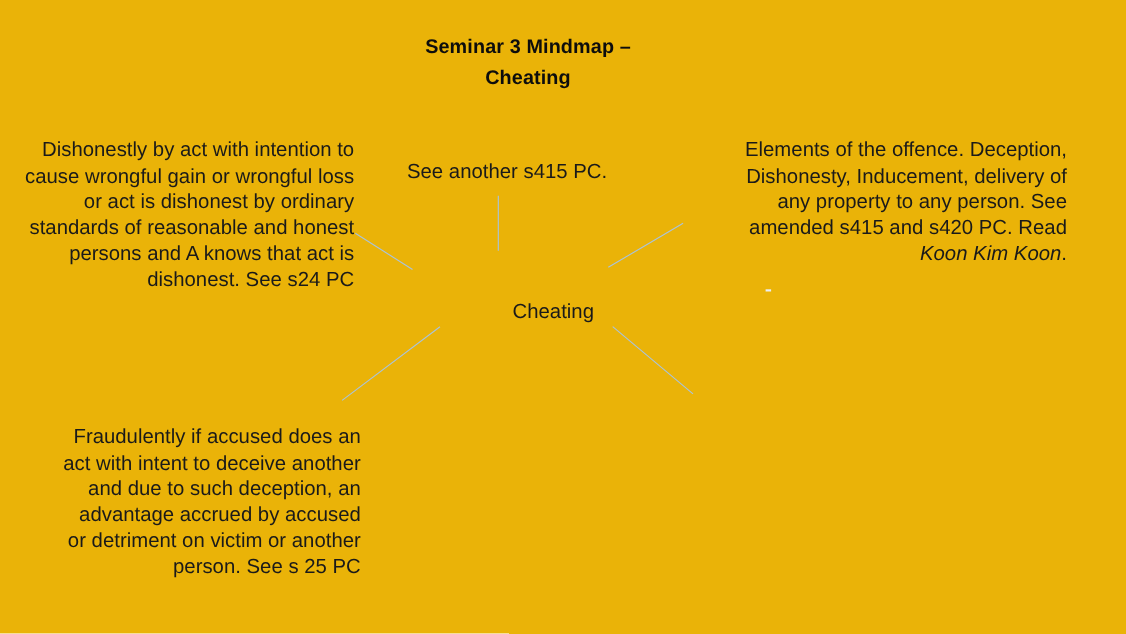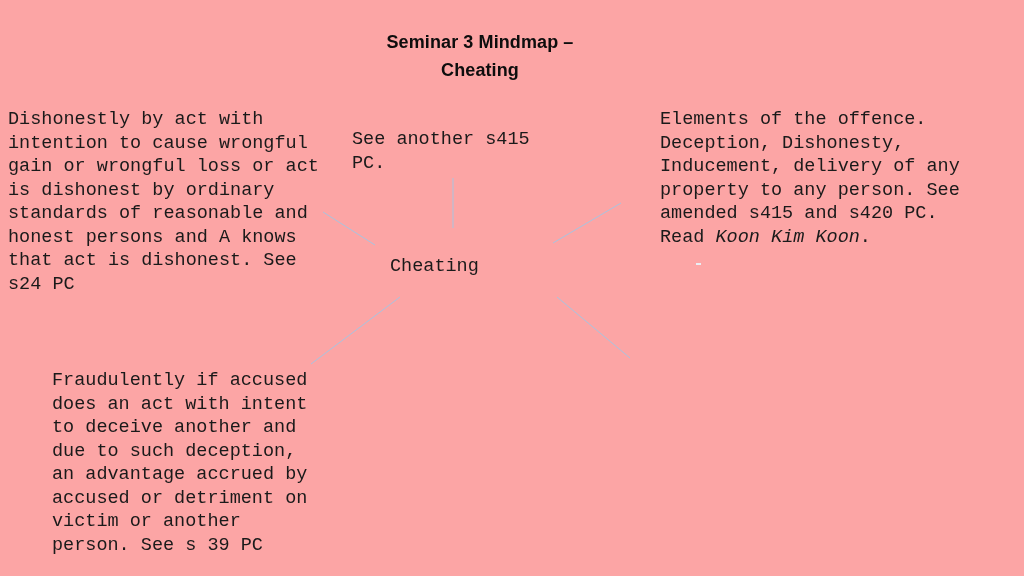--- a/index.html
+++ b/index.html
@@ -20,26 +20,27 @@
   #connectors {
     position: absolute;
     left: 0;
     top: 0;
     width: 1024px;
     height: 576px;
     pointer-events: none;
   }
   .node {
     position: absolute;
-    text-align: left;
+    text-align: right;
     color: #1a1a1a;
     font-size: 18.5px;
     line-height: 23.5px;
-    font-family: Liberation Mono, monospace;
+    font-family: Liberation Sans, sans-serif;
     white-space: pre-wrap;
+    margin-top: 16px;
   }
   #title {
     position: absolute;
     left: 312px;
     top: 28px;
     width: 336px;
     text-align: center;
     font-size: 18px;
     line-height: 28px;
     font-weight: bold;
@@ -84,41 +85,41 @@
     left: 696px;
     top: 263px;
     width: 5px;
     height: 2px;
     background: #e9eef4;
   }
 </style>
 </head>
 <body>
 
-<div id="canvas" style="background: #fca5a5;">
+<div id="canvas" style="background: #eab308;">
 
   <svg id="connectors" viewBox="0 0 1024 576" width="1024" height="576">
     <line class="conn" x1="323" y1="212" x2="375" y2="245" stroke="#a8c4e0" stroke-width="1"></line>
     <line class="conn" x1="453" y1="178" x2="453" y2="228" stroke="#a8c4e0" stroke-width="1"></line>
     <line class="conn" x1="553" y1="243" x2="621" y2="203" stroke="#a8c4e0" stroke-width="1"></line>
     <line class="conn" x1="400" y1="297" x2="311" y2="364" stroke="#a8c4e0" stroke-width="1"></line>
     <line class="conn" x1="557" y1="297" x2="630" y2="358" stroke="#a8c4e0" stroke-width="1"></line>
   </svg>
 
   <div id="title">
     <div>Seminar 3 Mindmap –</div>
     <div>Cheating</div>
   </div>
 
   <div class="node" id="node-branch-1">Dishonestly by act with intention to cause wrongful gain or wrongful loss or act is dishonest by ordinary standards of reasonable and honest persons and A knows that act is dishonest. See s24 PC</div>
 
   <div class="node" id="node-branch-2">See another s415 PC.</div>
 
   <div class="node" id="node-branch-3"><span>Elements of the offence. Deception, Dishonesty, Inducement, delivery of any property to any person. See amended s415 and s420 PC. Read </span><span class="cite">Koon Kim Koon</span><span>.</span></div>
 
-  <div class="node" id="node-branch-4">Fraudulently if accused does an act with intent to deceive another and due to such deception, an advantage accrued by accused or detriment on victim or another person. See s 39 PC</div>
+  <div class="node" id="node-branch-4">Fraudulently if accused does an act with intent to deceive another and due to such deception, an advantage accrued by accused or detriment on victim or another person. See s 25 PC</div>
 
 
   <div class="node" id="node-center">Cheating</div>
 
   <div id="artifact-dot"></div>
 
 </div>
 
 </body></html>

